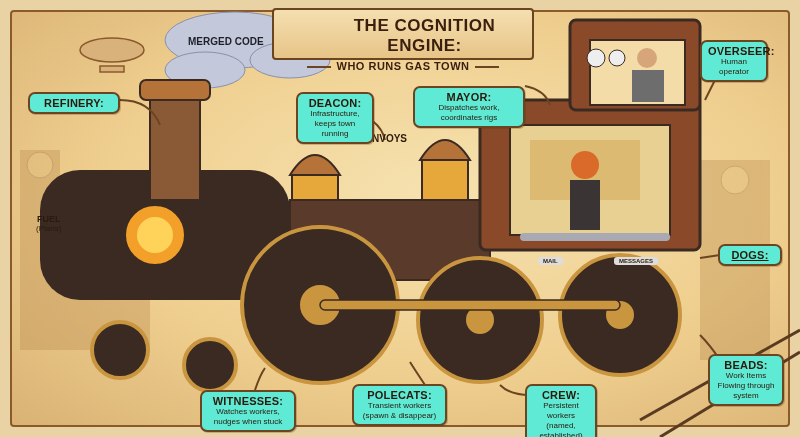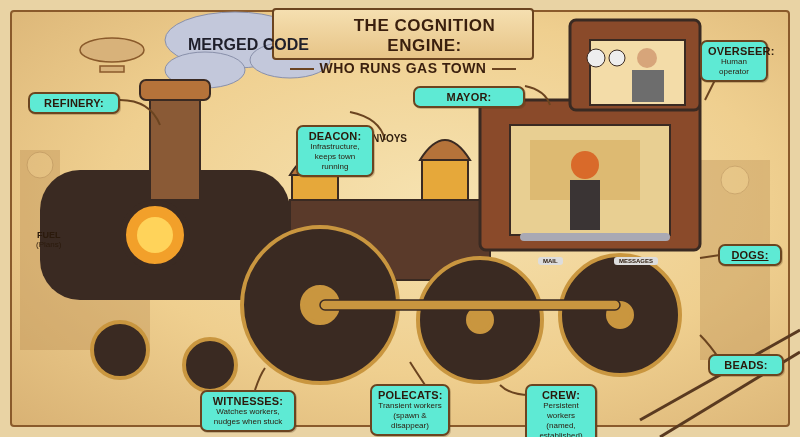--- a/index.html
+++ b/index.html
@@ -29,27 +29,27 @@
   }
   .callout .h { font-weight: bold; font-size: 11px; letter-spacing: 0.2px; }
   .callout .d { font-size: 8px; line-height: 10px; text-align: center; }
   .title-banner {
     position: absolute; left: 272px; top: 8px; width: 262px; height: 52px;
     background: linear-gradient(#f5dfb0, #e7c487);
     border: 2px solid #6b4420; border-radius: 4px;
     text-align: center; color: #3a1f0e;
   }
   .title-banner .t1 { font-size: 17px; font-weight: bold; margin-top: 6px; letter-spacing: 0.5px; padding-left: 43px; }
-  .title-banner .t2 { font-size: 14px; font-weight: bold; margin-top: 4px; letter-spacing: 0.5px; }
+  .title-banner .t2 { font-size: 11px; font-weight: bold; margin-top: 4px; letter-spacing: 0.5px; }
   .title-banner .t2::before, .title-banner .t2::after {
     content: ""; display: inline-block; width: 24px; height: 2px; background: #6b4420;
     vertical-align: middle; margin: 0 6px;
   }
   .plain-label { position: absolute; font-weight: bold; color: #2b1a0c; text-align: center; }
-  .cloud-label { position: absolute; left: 188px; top: 36px; font-size: 16px; font-weight: bold; color: #1f1f2a; }
+  .cloud-label { position: absolute; left: 188px; top: 36px; font-size: 10px; font-weight: bold; color: #1f1f2a; }
 </style>
 </head>
 <body>
 
 <div class="frame"></div>
 
 <svg class="scene" viewBox="0 0 800 437" xmlns="http://www.w3.org/2000/svg">
 
   <g opacity="0.35" fill="#b88a4e">
     <rect x="20" y="150" width="40" height="200"></rect>
@@ -140,60 +140,62 @@
 
 <div class="title-banner">
   <div class="t1">THE COGNITION ENGINE:</div>
   <div class="t2">WHO RUNS GAS TOWN</div>
 </div>
 
 <div class="cloud-label">MERGED CODE</div>
 
 <div class="plain-label" style="left:357px; top:133px; font-size:10px;">CONVOYS</div>
 
-<div class="plain-label" style="left:36px; top:230px; font-size:9px;">
+<div class="plain-label" style="left:36px; top:214px; font-size:9px;">
   <div>FUEL</div>
   <div style="font-weight:normal;font-size:8px;">(Plans)</div>
 </div>
 
 <div class="plain-label" style="left:538px; top:257px; font-size:6px; background:#ddd; padding:1px 5px; border-radius:3px;">MAIL</div>
 <div class="plain-label" style="left:614px; top:257px; font-size:6px; background:#ddd; padding:1px 5px; border-radius:3px;">MESSAGES</div>
 
 <div class="callout" style="left:28px; top:92px; width:92px;">
   <div class="h">REFINERY:</div>
 </div>
 
-<div class="callout" style="left:296px; top:92px; width:78px;margin-top:33px;">
+<div class="callout" style="left:296px; top:92px; width:78px;">
   <div class="h">DEACON:</div>
   <div class="d">Infrastructure, keeps town running</div>
 </div>
 
 <div class="callout" style="left:413px; top:86px; width:112px;">
   <div class="h">MAYOR:</div>
+  <div class="d">Dispatches work, coordinates rigs</div>
 </div>
 
 <div class="callout" style="left:700px; top:40px; width:68px;">
   <div class="h">OVERSEER:</div>
   <div class="d">Human operator</div>
 </div>
 
 <div class="callout" style="left:718px; top:244px; width:64px;text-decoration:underline;">
   <div class="h">DOGS:</div>
 </div>
 
 <div class="callout" style="left:708px; top:354px; width:76px;">
   <div class="h">BEADS:</div>
+  <div class="d">Work Items Flowing through system</div>
 </div>
 
 <div class="callout" style="left:200px; top:390px; width:96px;">
   <div class="h">WITNESSES:</div>
   <div class="d">Watches workers, nudges when stuck</div>
 </div>
 
-<div class="callout" style="left:370px; top:384px; width:80px;">
+<div class="callout" style="left:352px; top:384px; width:95px;">
   <div class="h">POLECATS:</div>
   <div class="d">Transient workers (spawn &amp; disappear)</div>
 </div>
 
 <div class="callout" style="left:525px; top:384px; width:72px;">
   <div class="h">CREW:</div>
   <div class="d">Persistent workers (named, established)</div>
 </div>
 
 </body></html>

